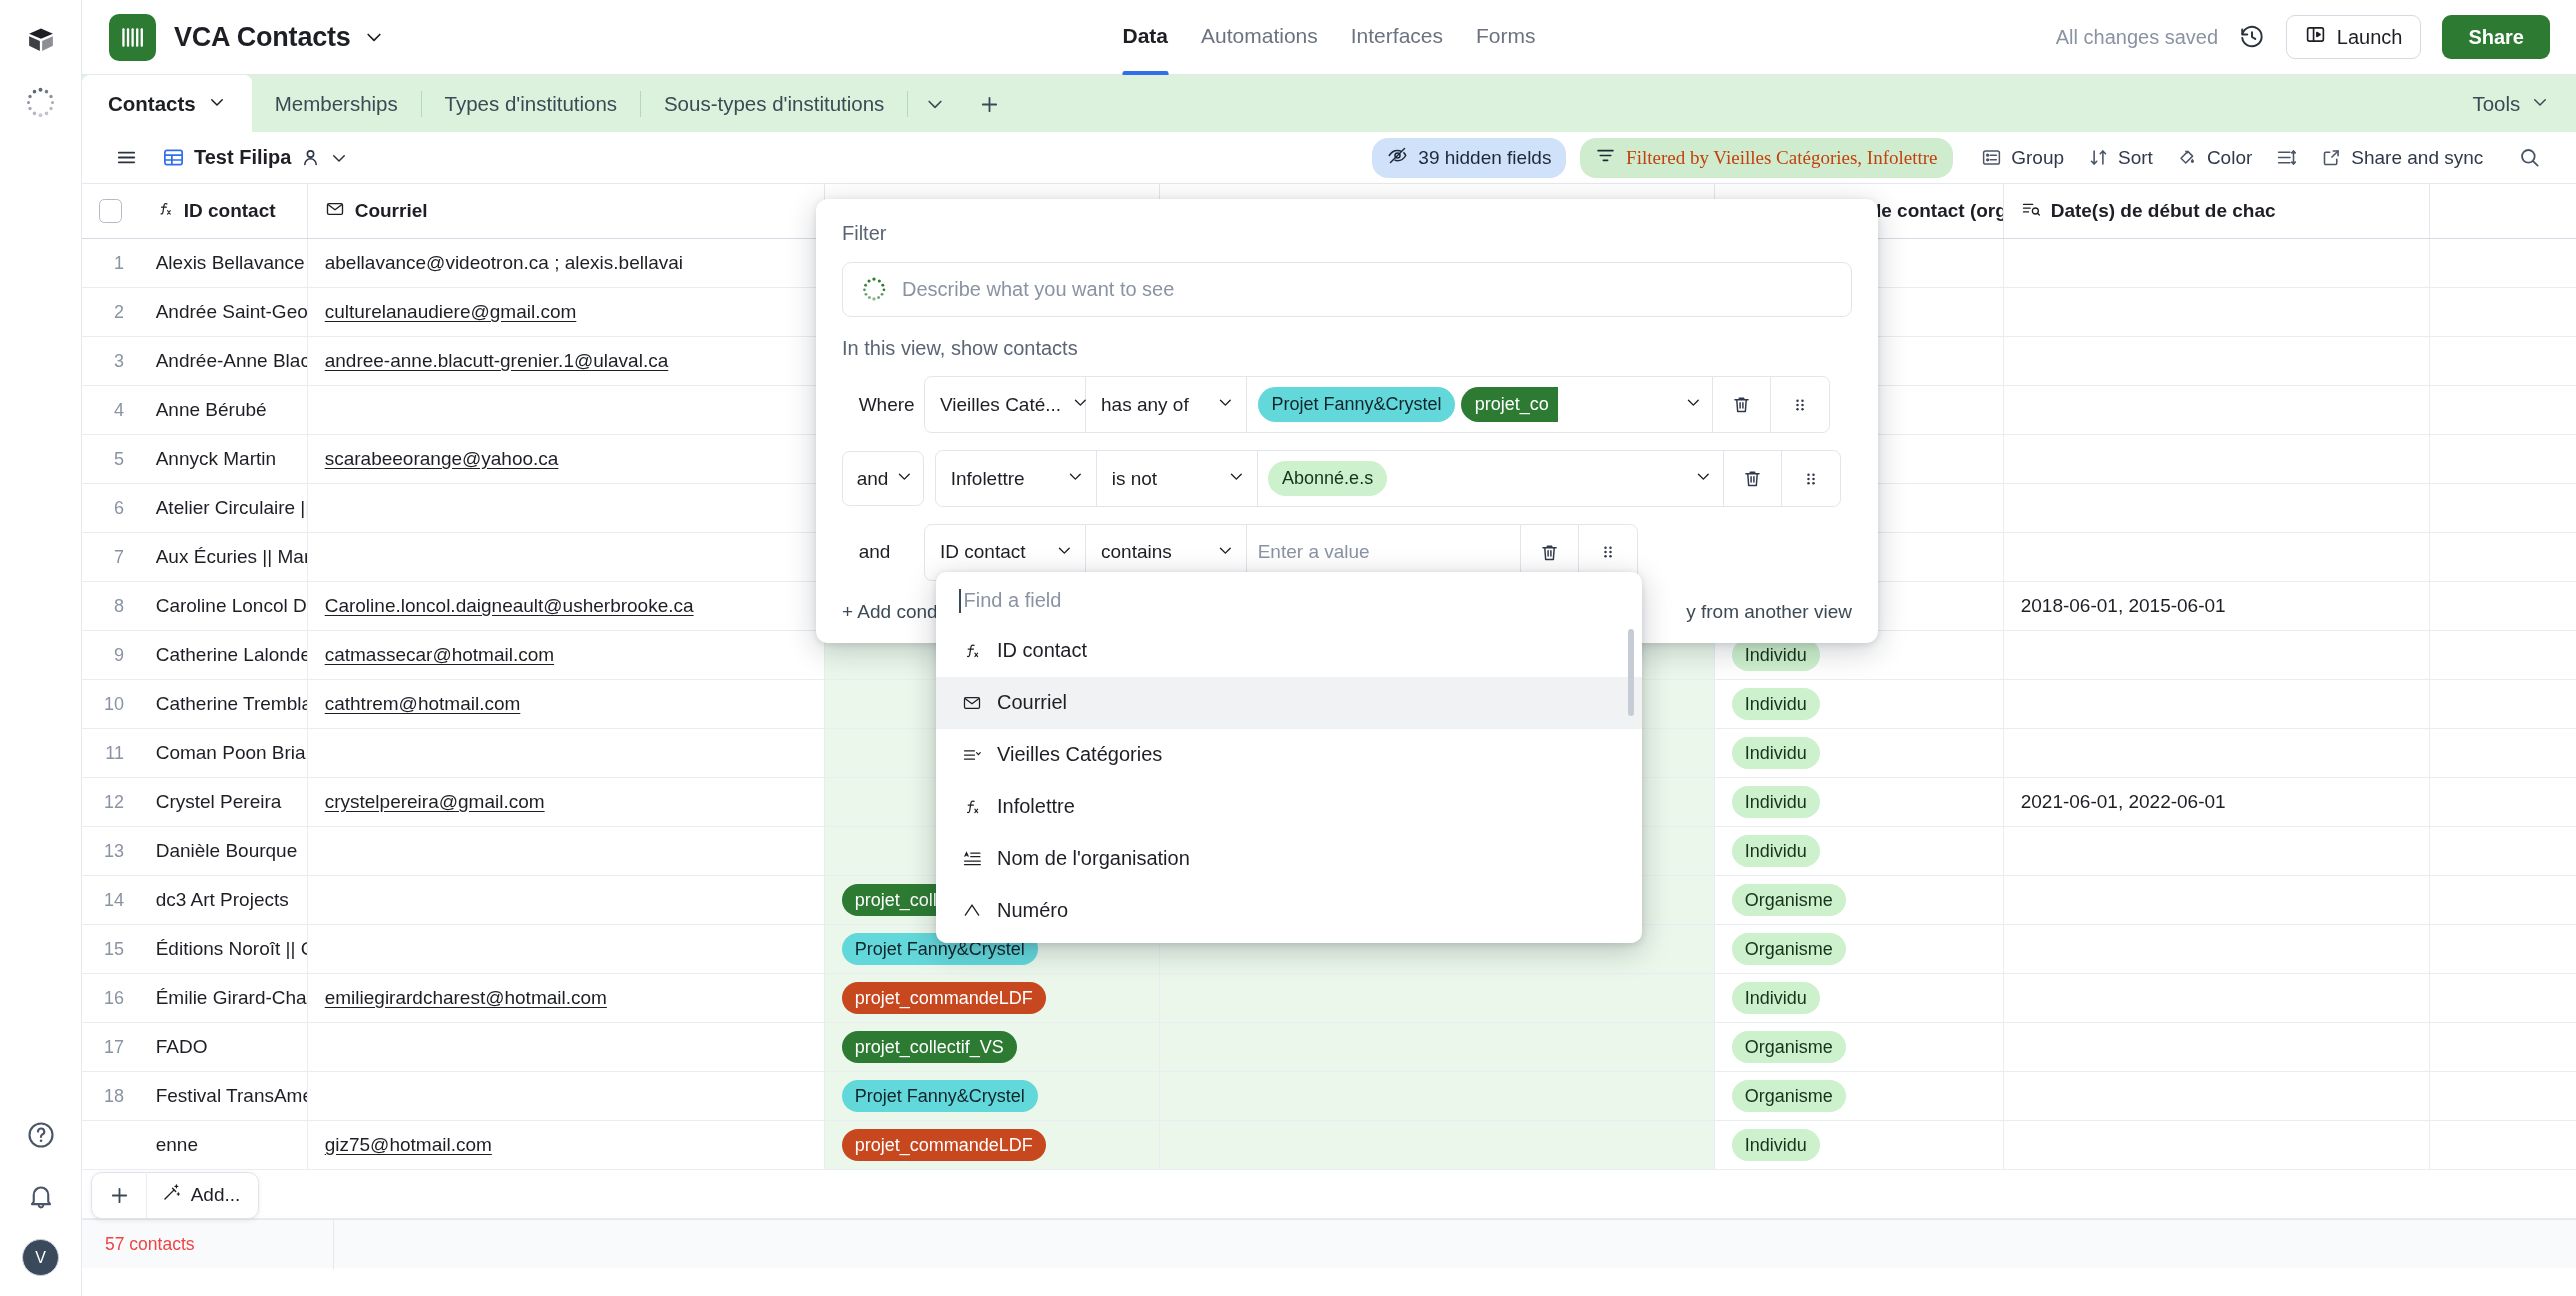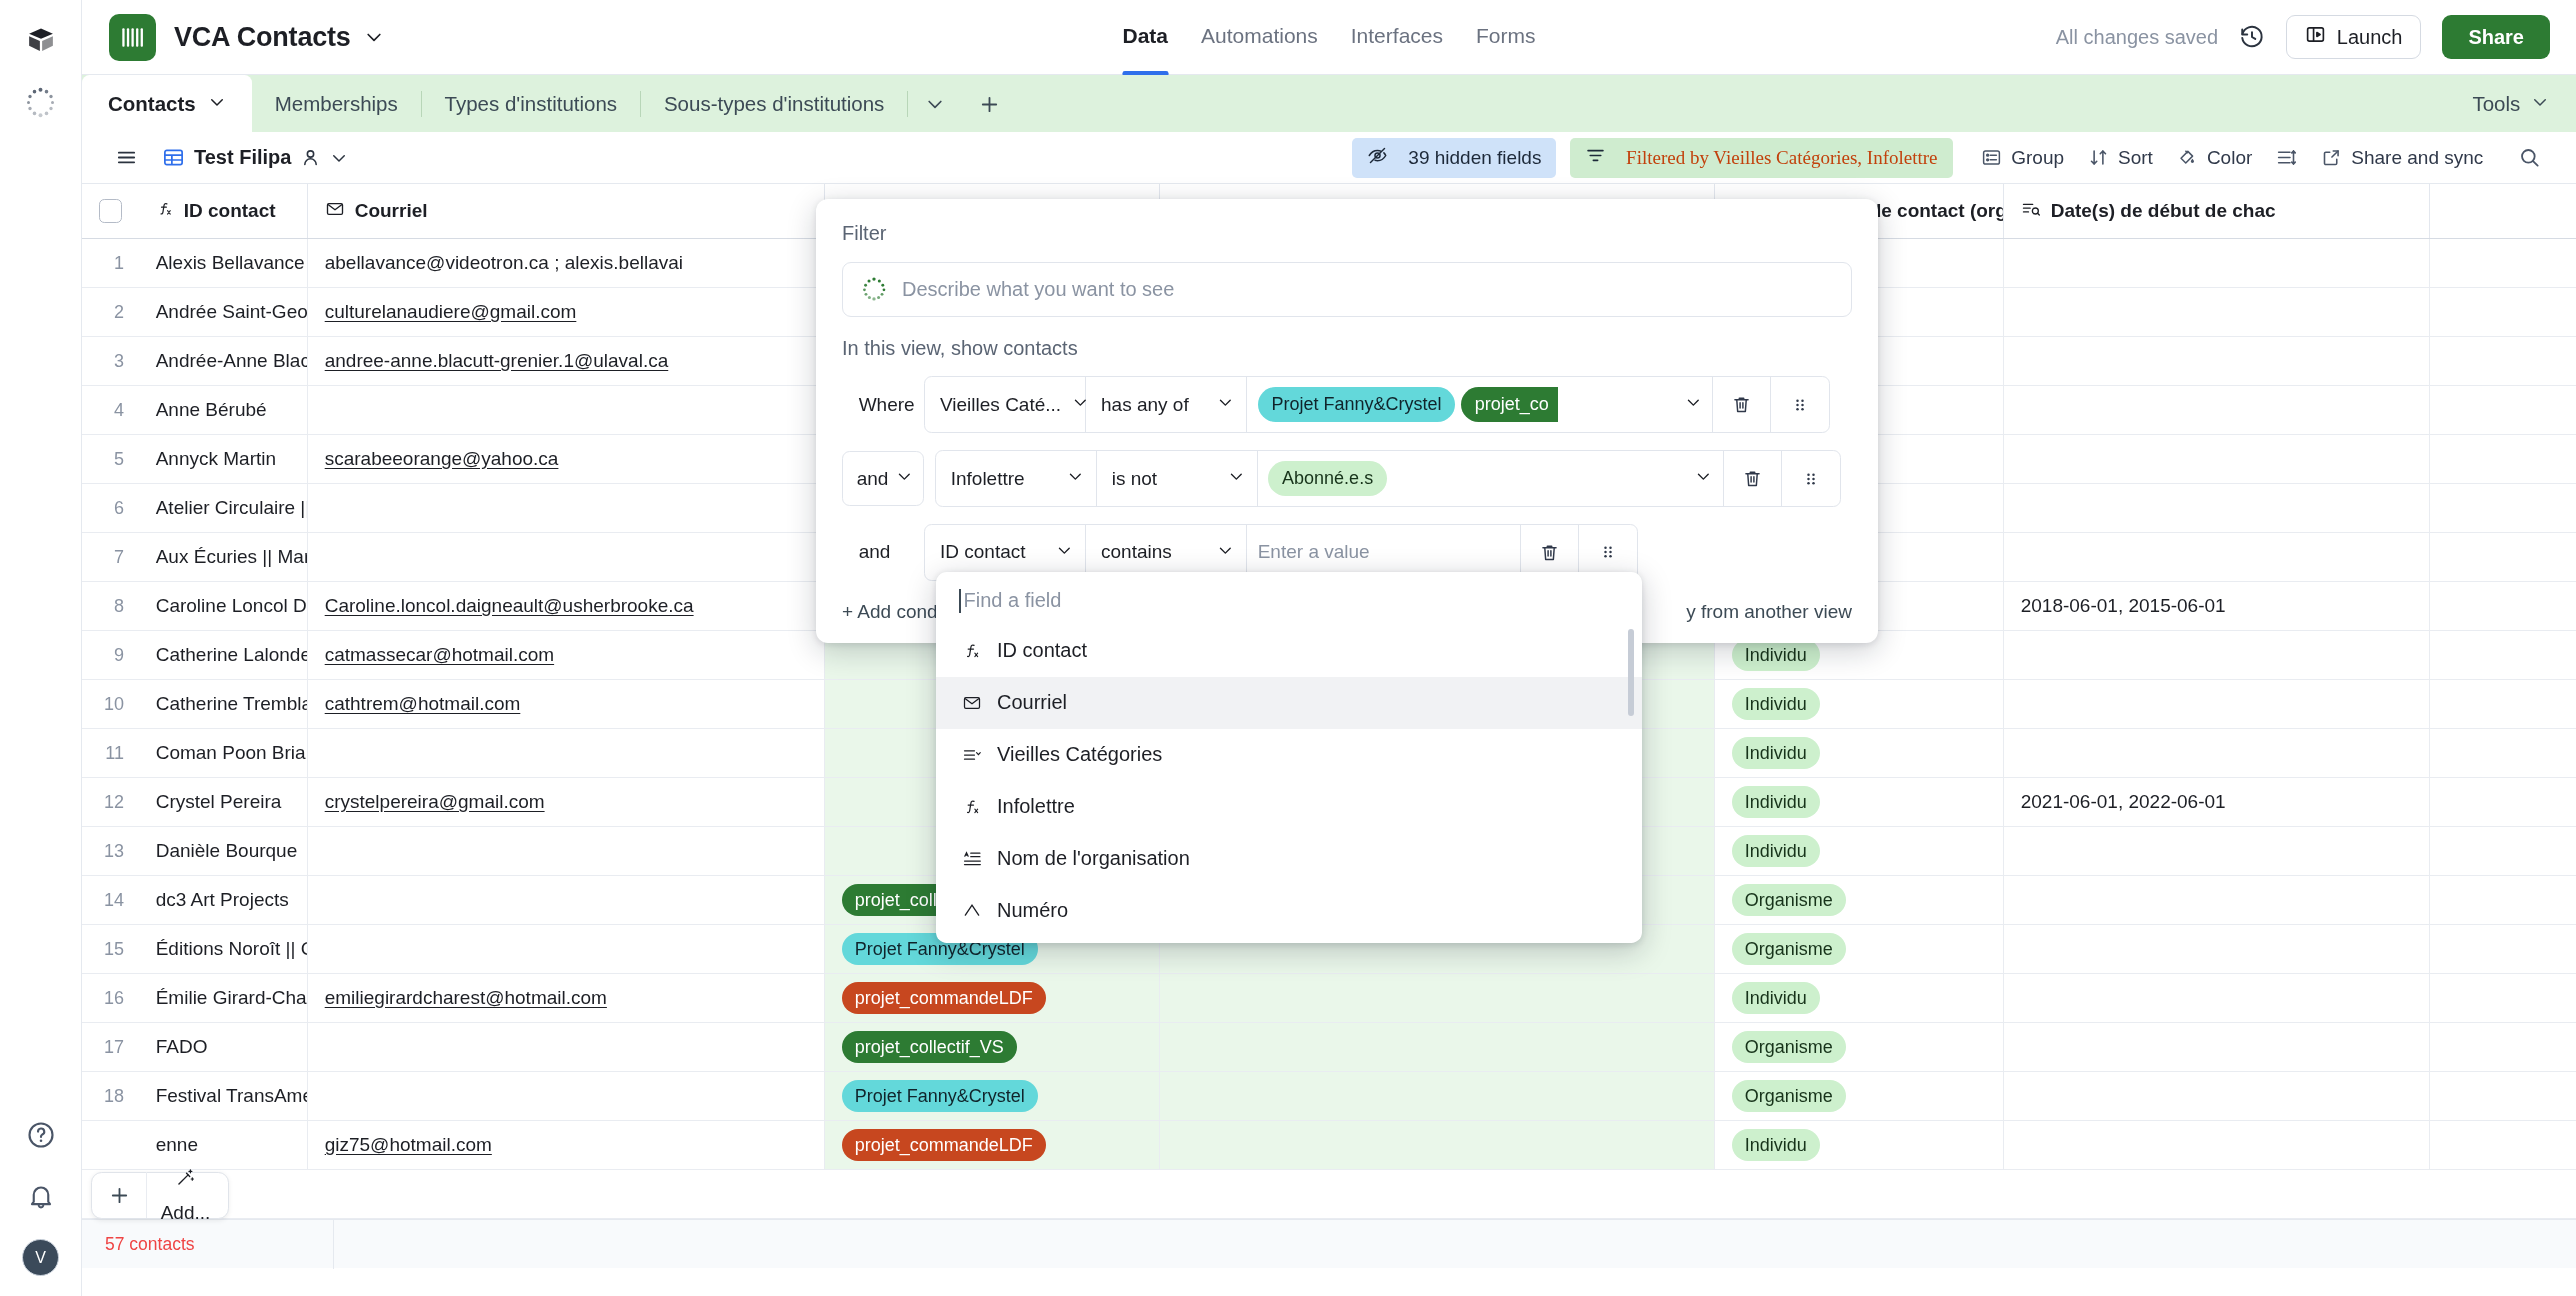--- a/index.html
+++ b/index.html
@@ -104,22 +104,22 @@
     display: flex; align-items: center; padding: 0 23px 0 21px; gap: 0;
   }
   .tb-item {
     display: flex; align-items: center; gap: 9px; font-size: 19px; color: #30394a;
     padding: 7.6px 12px; border-radius: 6.8px; white-space: nowrap;
   }
   .tb-icon { display: flex; align-items: center; color: #4a5567; }
   .view-name { font-size: 20px; font-weight: 600; color: #1d1f25; }
   .grid-icon { color: #2f6feb; display: flex; align-items: center; }
   .pill {
-    display: flex; align-items: center; gap: 20px; height: 40px;
-    padding: 0 15px; border-radius: 5px; font-size: 19px; white-space: nowrap;
+    display: flex; align-items: center; gap: 10px; height: 40px;
+    padding: 0 15px; border-radius: 16px; font-size: 19px; white-space: nowrap;
   }
   .pill-hidden { background: #cfe2f9; color: #1d2939; }
   .pill-filter { background: #cfeccf; color: #c2410c; font-family: Liberation Serif, serif; }
   .tb-spacer { flex: 1; }
 
   
   .grid {
     position: absolute; left: 82px; top: 184px; right: 0; bottom: 0;
     background: #fff; overflow: hidden;
   }
@@ -162,21 +162,21 @@
 
   
   .addrow { display: flex; height: 49px; border-bottom: 0.8px solid #e9ecf1; position: relative; }
   .add-float {
     position: absolute; left: 9px; top: 1.5px; height: 47px;
     display: flex; align-items: center; background: #fff;
     border: 0.8px solid #e0e4ea; border-radius: 10.7px; box-shadow: 0 1.5px 5.3px rgba(0,0,0,.07);
     z-index: 5;
   }
   .add-plus { width: 55px; height: 46px; display: flex; align-items: center; justify-content: center; color: #3c4a55; border-right: 0.8px solid #e9ecf1; }
-  .add-ai { display: flex; align-items: center; gap: 9px; padding: 0 18px 0 13.7px; font-size: 19px; color: #1d1f25; flex-direction: column; }
+  .add-ai { display: flex; align-items: center; gap: 9px; padding: 0 18px 0 13.7px; font-size: 19px; color: #1d1f25; }
   .footer-bar {
     height: 49px; background: #f8fafc; display: flex; align-items: center;
     border-top: 0.8px solid #e5e9ef;
   }
   .footer-count { width: 251px; padding-left: 23px; font-size: 17.5px; color: #ef4444; }
   .footer-sep { width: 0.8px; height: 49px; background: #e5e9ef; }
 
   
   .filter-pop {
     position: absolute; left: 816px; top: 199px; width: 1062px;

